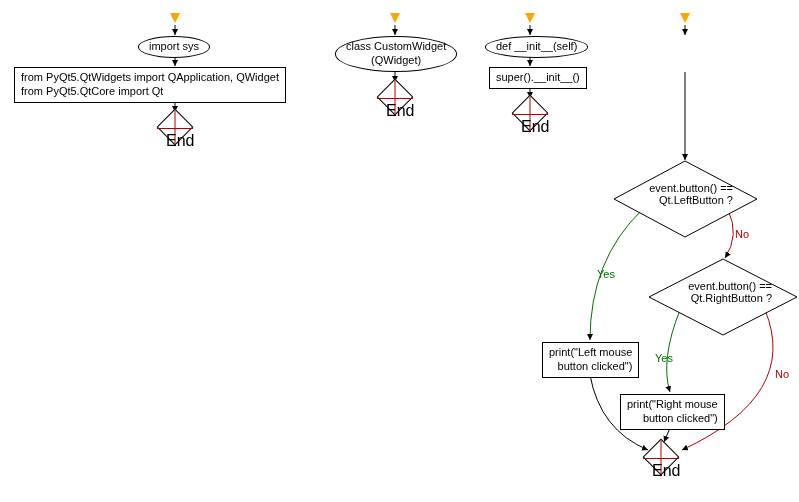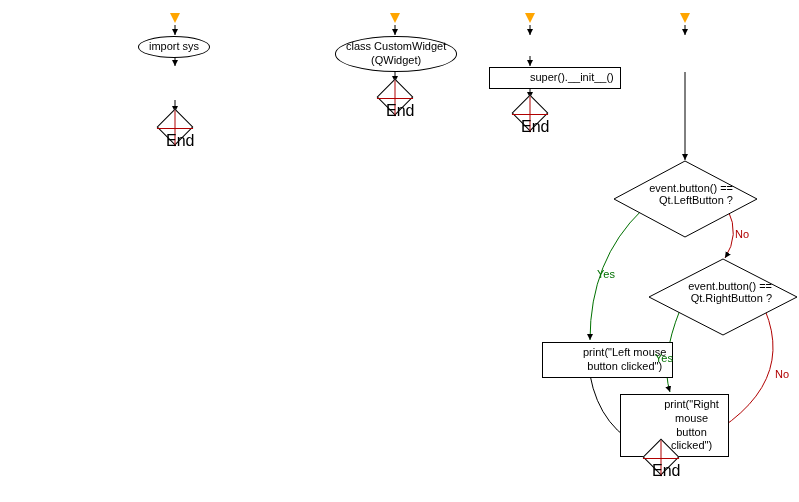--- a/index.html
+++ b/index.html
@@ -36,21 +36,21 @@
     white-space: nowrap;
   }
   .rect {
     border: 1px solid #000;
     background: #fff;
     padding: 3px 6px;
     display: inline-block;
     text-align: left;
     white-space: pre-line;
   }
-  .rect-center { text-align: center; padding-left: 40px; }
+  .rect-center { text-align: right; }
   .comment {
     color: #007000;
     text-align: left;
     white-space: pre-line;
     position: absolute;
   }
   .edge-label {
     position: absolute;
     font-size: 11px;
   }
@@ -126,20 +126,24 @@
 
     <path d="M 590 375 Q 600 430 648 450" fill="none" stroke="#000" marker-end="url(#arr)"></path>
 
     <line x1="670" y1="428" x2="664" y2="442" stroke="#000" marker-end="url(#arr)"></line>
   </svg>
 
   <div class="start-arrow" style="left:170px; top:13px;"></div>
   <div class="node" style="left:138px; top:36px;">
     <span class="ellipse">import sys</span>
   </div>
+  <div class="node" style="left:14px; top:67px;">
+    <span class="rect">from PyQt5.QtWidgets import QApplication, QWidget
+from PyQt5.QtCore import Qt</span>
+  </div>
   <div class="diamond end" style="left:162px; top:114px;">
     <svg width="26" height="26" style="position:absolute;left:0;top:0;">
         <line x1="0" y1="0" x2="26" y2="26" stroke="#b00000"></line>
         <line x1="26" y1="0" x2="0" y2="26" stroke="#b00000"></line>
       </svg>
   </div>
   <div class="end-label" style="left:166px; top:122px;">End</div>
 
   <div class="start-arrow" style="left:390px; top:13px;"></div>
   <div class="node" style="left:335px; top:36px;">
@@ -148,20 +152,23 @@
   </div>
   <div class="diamond end" style="left:382px; top:84px;">
     <svg width="26" height="26" style="position:absolute;left:0;top:0;">
         <line x1="0" y1="0" x2="26" y2="26" stroke="#b00000"></line>
         <line x1="26" y1="0" x2="0" y2="26" stroke="#b00000"></line>
       </svg>
   </div>
   <div class="end-label" style="left:386px; top:92px;">End</div>
 
   <div class="start-arrow" style="left:525px; top:13px;"></div>
+  <div class="node" style="left:485px; top:36px;">
+    <span class="ellipse">def __init__(self)</span>
+  </div>
   <div class="node" style="left:489px; top:67px;">
     <span class="rect rect-center">super().__init__()</span>
   </div>
   <div class="diamond end" style="left:517px; top:100px;">
     <svg width="26" height="26" style="position:absolute;left:0;top:0;">
         <line x1="0" y1="0" x2="26" y2="26" stroke="#b00000"></line>
         <line x1="26" y1="0" x2="0" y2="26" stroke="#b00000"></line>
       </svg>
   </div>
   <div class="end-label" style="left:521px; top:108px;">End</div>

